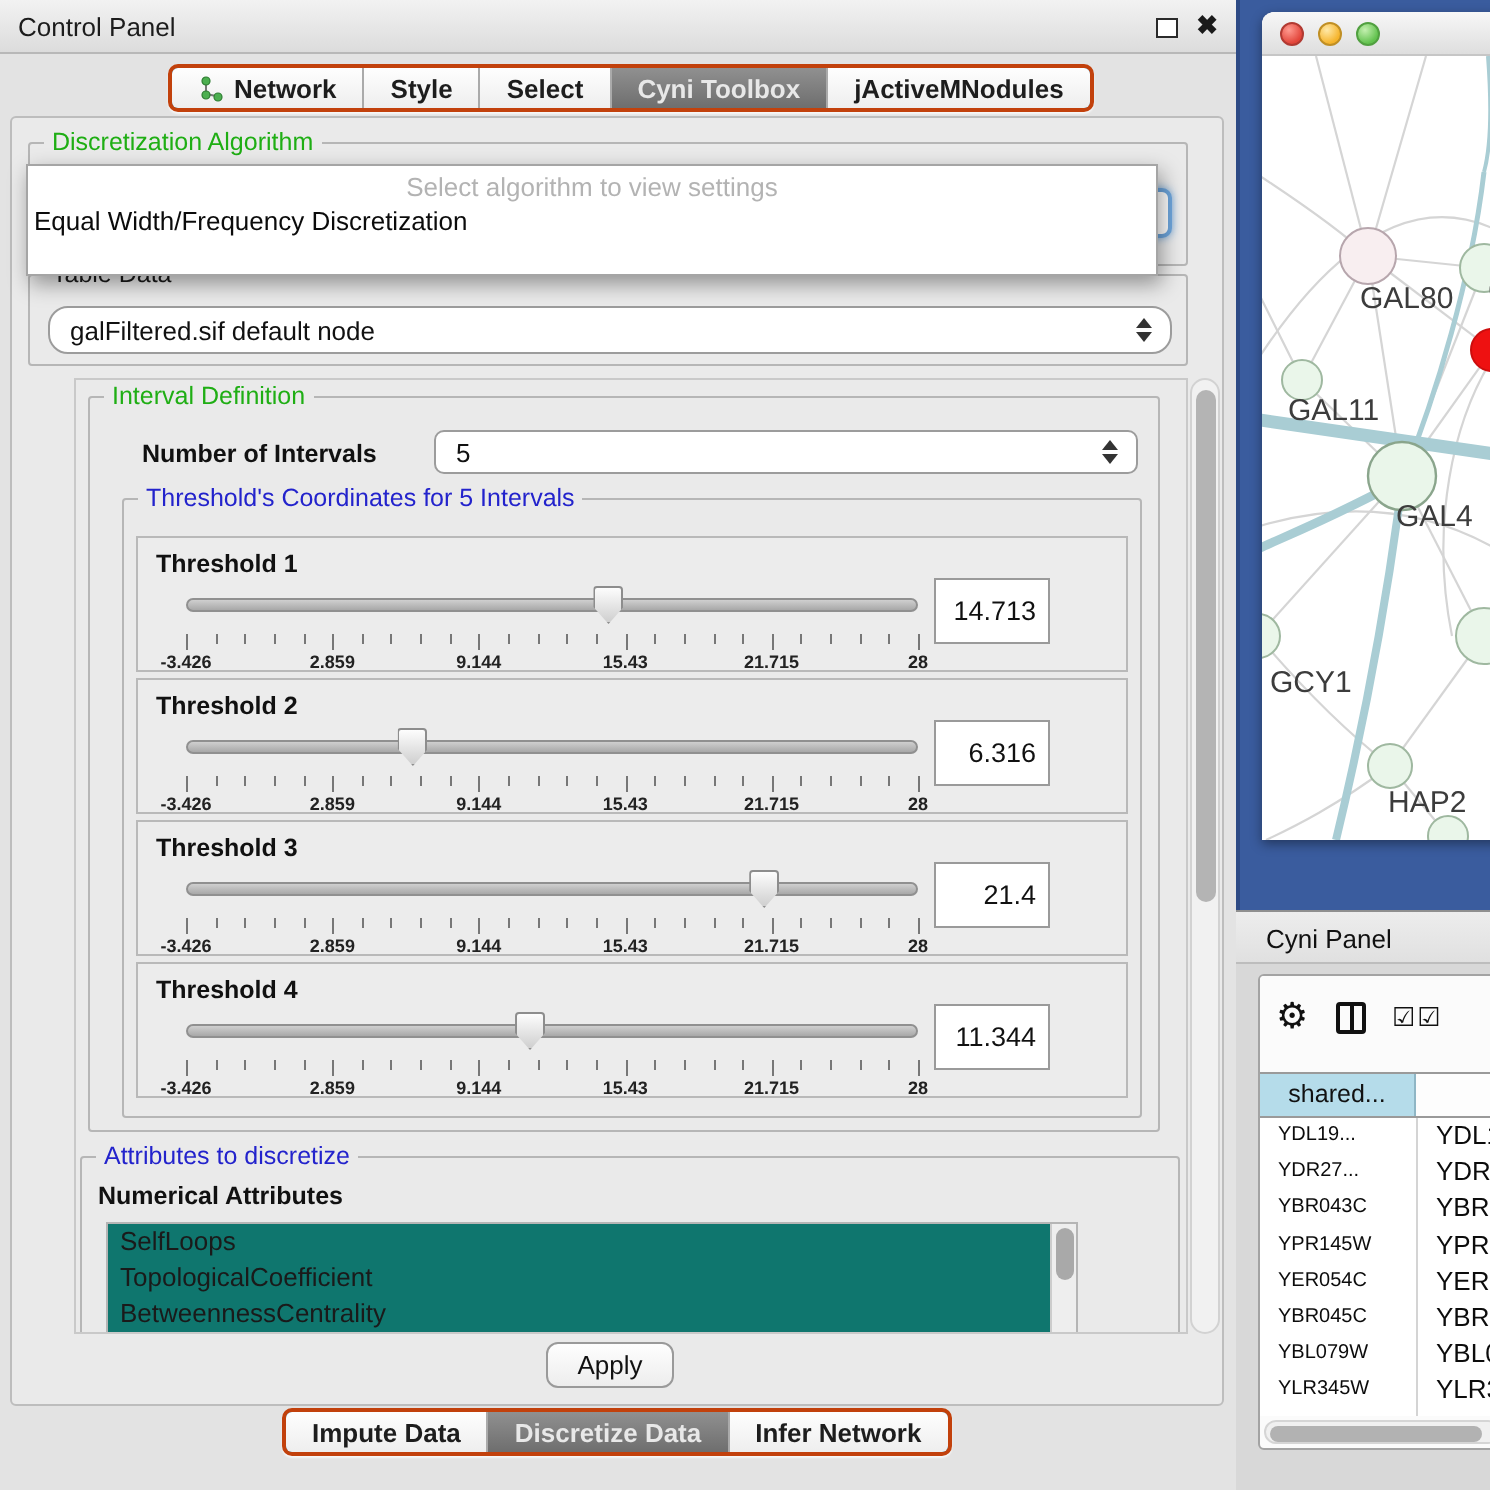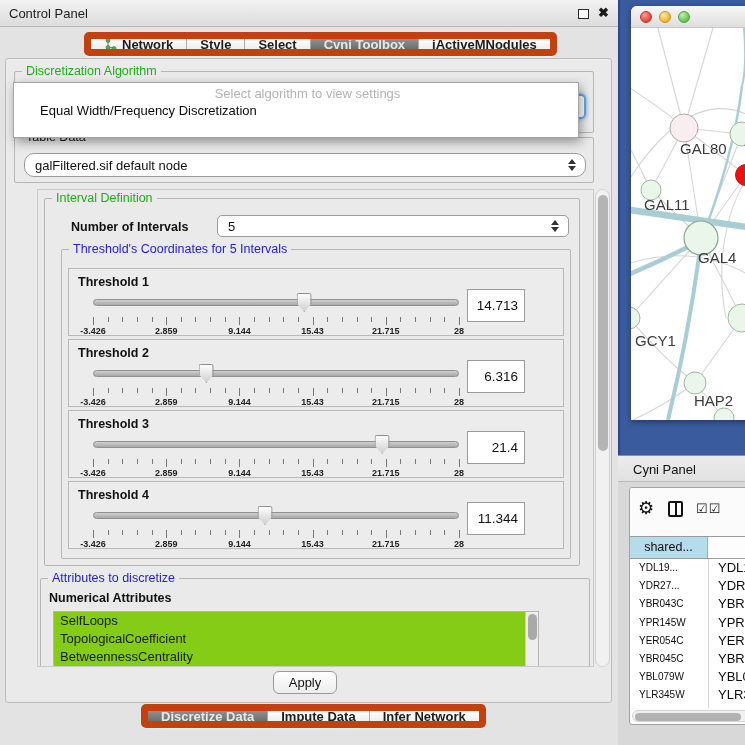--- a/index.html
+++ b/index.html
@@ -7,21 +7,21 @@
   #stage { position:relative; width:745px; height:745px; overflow:hidden; background:#e3e3e3; }
 
   
   #ctrl-window { position:absolute; left:0; top:0; width:618px; height:745px; background:#e3e3e3; }
   #titlebar { position:absolute; left:0; top:0; width:618px; height:27px;
     background:linear-gradient(#f2f2f2,#dcdcdc); border-bottom:1px solid #b8b8b8; }
   #titlebar .title { position:absolute; left:9px; top:6px; font-size:13px; color:#1c1c1c; }
   .float-icon { position:absolute; right:29px; top:9px; width:11px; height:10px; border:1.5px solid #2a2a2a; background:#fff; }
   .close-icon { position:absolute; right:9px; top:5px; font-size:13px; font-weight:bold; color:#1a1a1a; }
 
-  .seg { display:flex; height:24px; border:7px solid #c2410c; border-radius:5px;
+  .seg { display:flex; height:24px; border:2px solid #c2410c; border-radius:5px;
     background:#0c4a6e; overflow:hidden; box-shadow:0 1px 1px rgba(255,255,255,.7); }
   .seg-item { display:flex; align-items:center; gap:5px; padding:0 13px; font-size:13px; font-weight:bold; color:#1d1d1d;
     background:linear-gradient(#fefefe,#eee); border-right:1px solid #aaa; white-space:nowrap; cursor:default; }
   .seg-item:last-child { border-right:none;text-align:center; }
   .seg-item.selected { background:linear-gradient(#909090,#6e6e6e); color:#e8e8e8; }
   #top-tabs { position:absolute; left:84px; top:32px; }
   #bottom-tabs { position:absolute; left:141px; top:704px; }
 
   #main-panel { position:absolute; left:5px; top:58px; width:607px; height:645px;
     background:#eaeaea; border:1px solid #bdbdbd; border-radius:3px; }
@@ -34,21 +34,21 @@
 
   .combo { position:absolute; background:#fff; border:1px solid #9c9c9c; border-radius:5px;
     font-size:13px; color:#111; display:flex; align-items:center; padding-left:10px; }
   .combo .stepper { position:absolute; right:9px; top:50%; transform:translateY(-50%); display:flex; flex-direction:column; gap:2px; }
   .stepper .up { width:0; height:0; border-left:4px solid transparent; border-right:4px solid transparent; border-bottom:5px solid #333; }
   .stepper .down { width:0; height:0; border-left:4px solid transparent; border-right:4px solid transparent; border-top:5px solid #333; }
   .combo.focused { border:2px solid #6ea6dd; box-shadow:0 0 4px #6ea6dd; }
 
   
   #algo-popup { position:absolute; left:7px; top:23px; width:566px; height:56px; background:#fff;
-    border:1px solid #a5a5a5; box-shadow:2px 4px 10px rgba(0,0,0,.38); z-index:40;padding-left:23px; }
+    border:1px solid #a5a5a5; box-shadow:2px 4px 10px rgba(0,0,0,.38); z-index:40; }
   #algo-popup .prompt { height:19px; text-align:center; font-size:13px; color:#b3b3b3; padding-top:3px; }
   #algo-popup .opt { font-size:13px; color:#0b0b0b; padding:1px 3px; height:17px; }
   #algo-popup .opt.bold { font-weight:bold; }
 
   
   #scrollpane { position:absolute; left:31px; top:130px; width:557px; height:478px;
     border:1px solid #c9c9c9; background:#eaeaea; overflow:hidden; }
   .vscrollbar { position:absolute; width:15px; background:#f1f1f1; border:1px solid #d2d2d2; border-radius:8px; }
   .vscroll-thumb { position:absolute; left:2px; width:10px; background:#b4b4b4; border-radius:6px; }
 
@@ -67,21 +67,21 @@
     clip-path:polygon(0 0,100% 0,100% 55%,50% 100%,0 55%); }
   .ticks { position:absolute; left:0; top:24px; width:100%; height:9px; }
   .ticks i { position:absolute; width:1px; background:#777; top:0; }
   .ticklabels { position:absolute; left:0; top:33px; width:100%; height:11px; }
   .ticklabels b { position:absolute; transform:translateX(-50%); font-size:9px; font-weight:bold; color:#222; white-space:nowrap; }
   .tvalue { position:absolute; left:398px; top:20px; width:58px; height:33px; border:1px solid #9a9a9a;
     background:#fff; font-family:"Liberation Sans",sans-serif; font-size:13.5px; color:#111; text-align:right; padding-right:6px; }
 
   #attr-group { left:2px; top:388px; width:550px; height:104px; }
   #attr-list-title { position:absolute; left:8px; top:12px; font-size:12.5px; font-weight:bold; color:#111; }
-  #attr-list { position:absolute; left:12px; top:32px; width:486px; height:58px; background:#84cc16;
+  #attr-list { position:absolute; left:12px; top:32px; width:486px; height:58px; background:#0f766e;
     border:1px solid #b5b5b5; overflow:hidden; }
   #attr-list .item { font-size:13px; color:#1a1a1a; padding-left:6px; line-height:18px; white-space:nowrap; }
   #attr-list .list-scroll { position:absolute; right:0; top:0; width:13px; height:100%; background:#eee; border-left:1px solid #ccc; }
   #attr-list .list-thumb { position:absolute; left:2px; top:2px; width:9px; height:26px; background:#a9a9a9; border-radius:5px; }
 
   #apply-btn { position:absolute; left:267px; top:612px; width:64px; height:23px;
     background:linear-gradient(#fefefe,#ededed); border:1px solid #9a9a9a; border-radius:6px;
     font-size:13px; color:#111; text-align:center; line-height:21px; }
 
   
@@ -398,25 +398,25 @@
         </div>
       </div>
       <div class="vscrollbar" style="left:589px; top:130px; height:478px;">
         <div class="vscroll-thumb" style="top:5px; height:256px;"></div>
       </div>
 
       <div id="apply-btn">Apply</div>
     </div>
 
     <div id="bottom-tabs" class="seg">
+      <div class="seg-item">
+          <span>Impute Data</span>
+        </div>
       <div class="seg-item selected">
           <span>Discretize Data</span>
-        </div>
-      <div class="seg-item">
-          <span>Impute Data</span>
         </div>
       <div class="seg-item">
           <span>Infer Network</span>
         </div>
     </div>
   </div>
 
   <div id="net-frame">
     <div id="net-window">
       <div id="net-titlebar">

